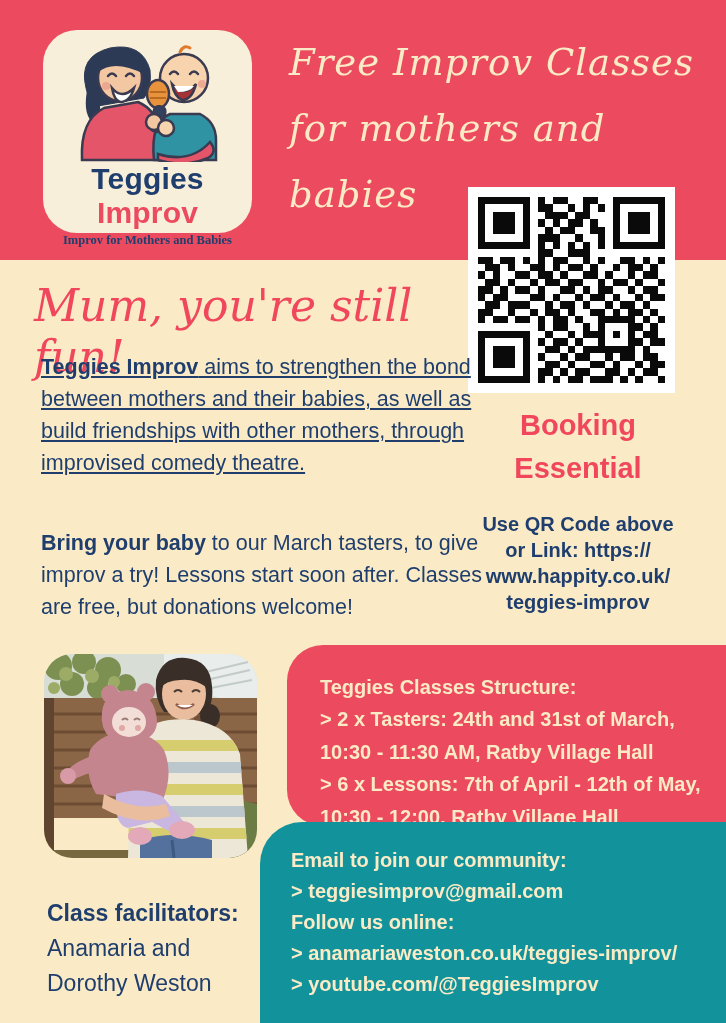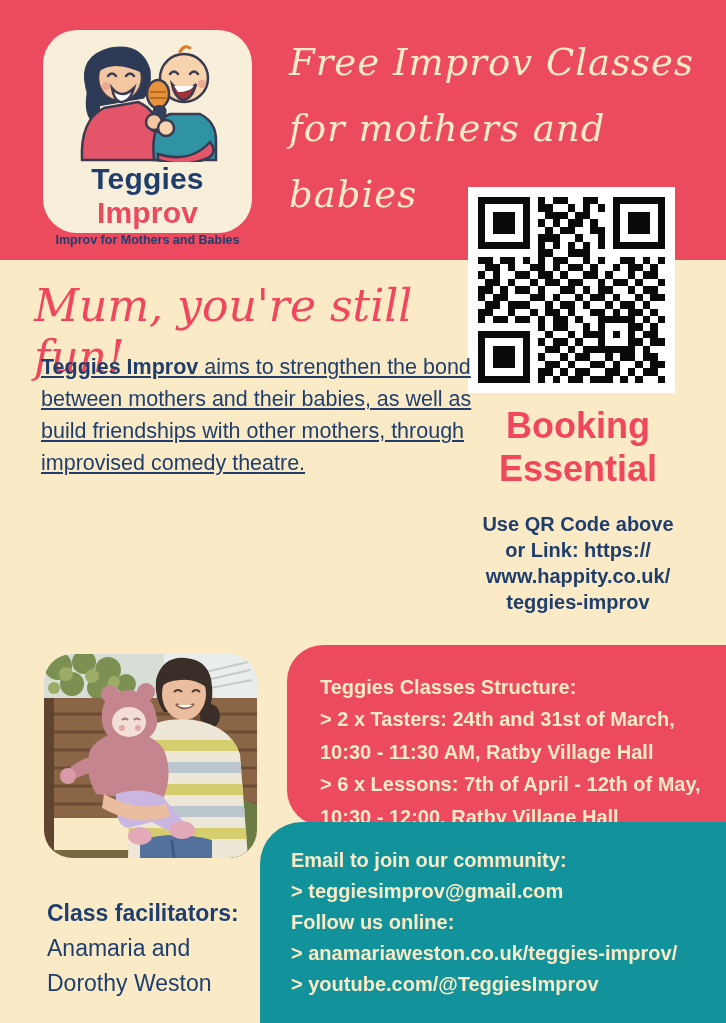--- a/index.html
+++ b/index.html
@@ -7,28 +7,28 @@
     position:relative;width:726px;height:1023px;overflow:hidden;
     background:var(--cream);
     font-family:"Liberation Sans",sans-serif;
   }
   .header-band{position:absolute;left:0;top:0;width:726px;height:260px;background:var(--red);}
   .logo-card{position:absolute;left:43px;top:30px;width:209px;height:203px;background:var(--card-cream);border-radius:34px;text-align:center;}
   .logo-art{margin-top:6px;}
   .brand-line{font-size:30px;font-weight:700;letter-spacing:.2px;margin-top:-4px;}
   .brand-primary{color:var(--navy);}
   .brand-secondary{color:var(--red);}
-  .brand-tagline{font-size:12.5px;font-weight:700;color:var(--navy);margin-top:3px;}
+  .brand-tagline{font-size:12.5px;font-weight:700;color:var(--navy);margin-top:3px;font-family:Liberation Serif, serif;}
   .script{font-family:"DejaVu Serif","Liberation Serif",serif;font-style:italic;}
   .header-script{position:absolute;left:289px;top:30px;width:432px;font-size:37px;line-height:66px;color:var(--cream);white-space:pre-line;letter-spacing:1px;}
   .qr-card{position:absolute;left:468px;top:187px;width:207px;height:206px;background:#ffffff;}
   .qr-grid{position:absolute;left:10px;top:10px;width:187px;height:186px;display:grid;}
   .qr-grid div{width:100%;height:100%;}
   .qr-on{background:#0a0a0a;}
-  .booking-heading{position:absolute;left:445px;top:404px;width:266px;text-align:center;font-size:36px;line-height:43px;font-weight:700;color:var(--accent);white-space:pre-line;}
+  .booking-heading{position:absolute;left:445px;top:404px;width:266px;text-align:center;font-size:29px;line-height:43px;font-weight:700;color:var(--accent);white-space:pre-line;}
   .booking-note{position:absolute;left:443px;top:511px;width:270px;text-align:center;font-size:20px;line-height:26px;font-weight:700;color:var(--navy);white-space:pre-line;}
   .mum-script{position:absolute;left:34px;top:268px;width:450px;font-size:44px;color:var(--accent);margin-top:12px;}
   .para{position:absolute;left:41px;width:444px;font-size:21.5px;line-height:32px;color:var(--navy);}
   .para b{font-weight:700;}
   .para1{top:351px;text-decoration:underline;}
   .para2{top:527px;}
   .photo-frame{position:absolute;left:44px;top:654px;width:213px;height:204px;border-radius:28px;overflow:hidden;}
   .info-box{position:absolute;color:var(--cream);font-weight:700;font-size:20px;white-space:pre-line;box-sizing:border-box;}
   .classes-box{left:287px;top:645px;width:462px;height:181px;background:var(--red);border-radius:36px 0 0 36px;padding:26px 14px 0 33px;line-height:32.4px;}
   .contact-box{left:260px;top:822px;width:466px;height:201px;background:var(--teal);border-radius:42px 0 0 0;padding:23px 10px 12px 31px;line-height:31px;}
@@ -716,20 +716,21 @@
   <div class="booking-heading">Booking
 Essential</div>
   <div class="booking-note">Use QR Code above
 or Link: https://
 www.happity.co.uk/
 teggies-improv</div>
 
   <div class="mum-script script">Mum, you're still fun!</div>
 
   <div class="para para1"><b>Teggies Improv</b><span> aims to strengthen the bond between mothers and their babies, as well as build friendships with other mothers, through improvised comedy theatre.</span></div>
+  <div class="para para2"><b>Bring your baby</b><span> to our March tasters, to give improv a try! Lessons start soon after. Classes are free, but donations welcome!</span></div>
 
   <div class="photo-frame">
     <svg width="213" height="204" viewBox="0 0 213 204">
 
       <rect x="0" y="0" width="213" height="60" fill="#d8ddd6"></rect>
       <path d="M120 0 L213 0 L213 55 L120 28 Z" fill="#e9edec"></path>
       <path d="M128 26 L204 8 M136 32 L206 16 M146 38 L208 26" stroke="#c3cbc9" stroke-width="2" fill="none"></path>
 
       <g fill="#7c9052">
         <circle cx="14" cy="12" r="14"></circle>

